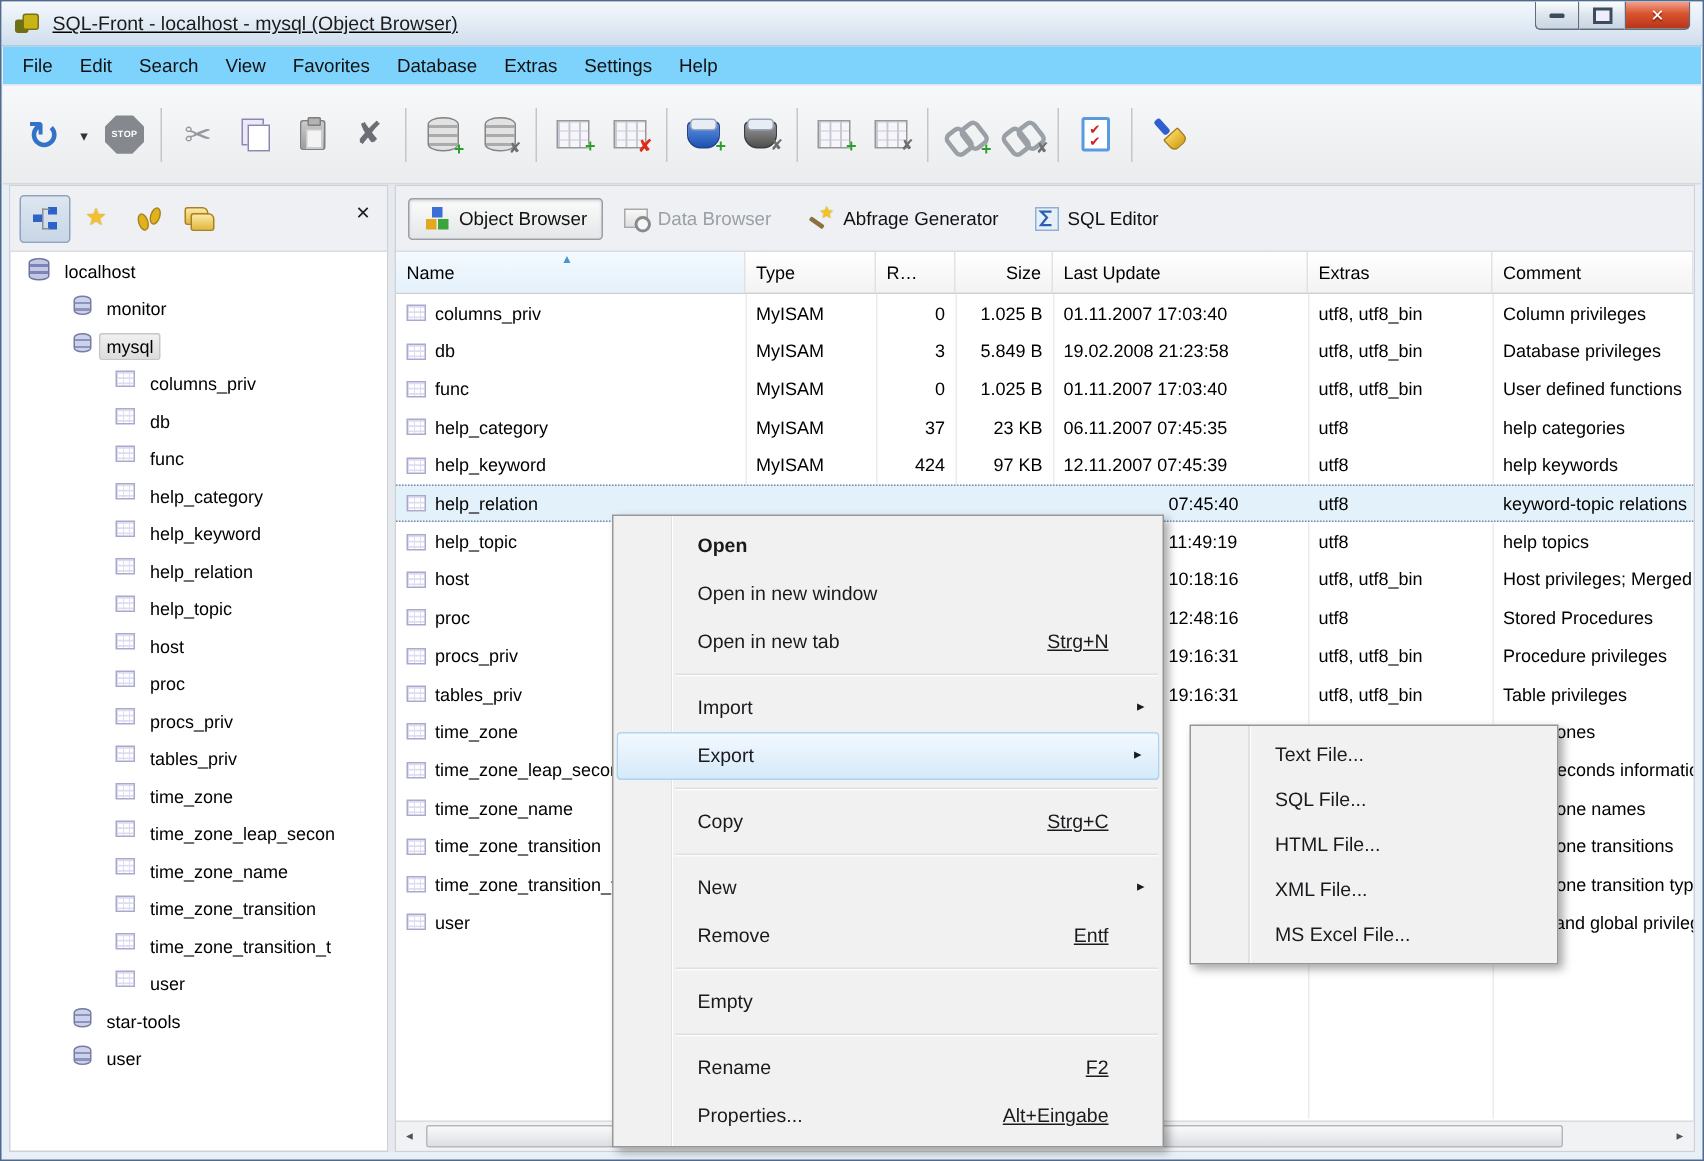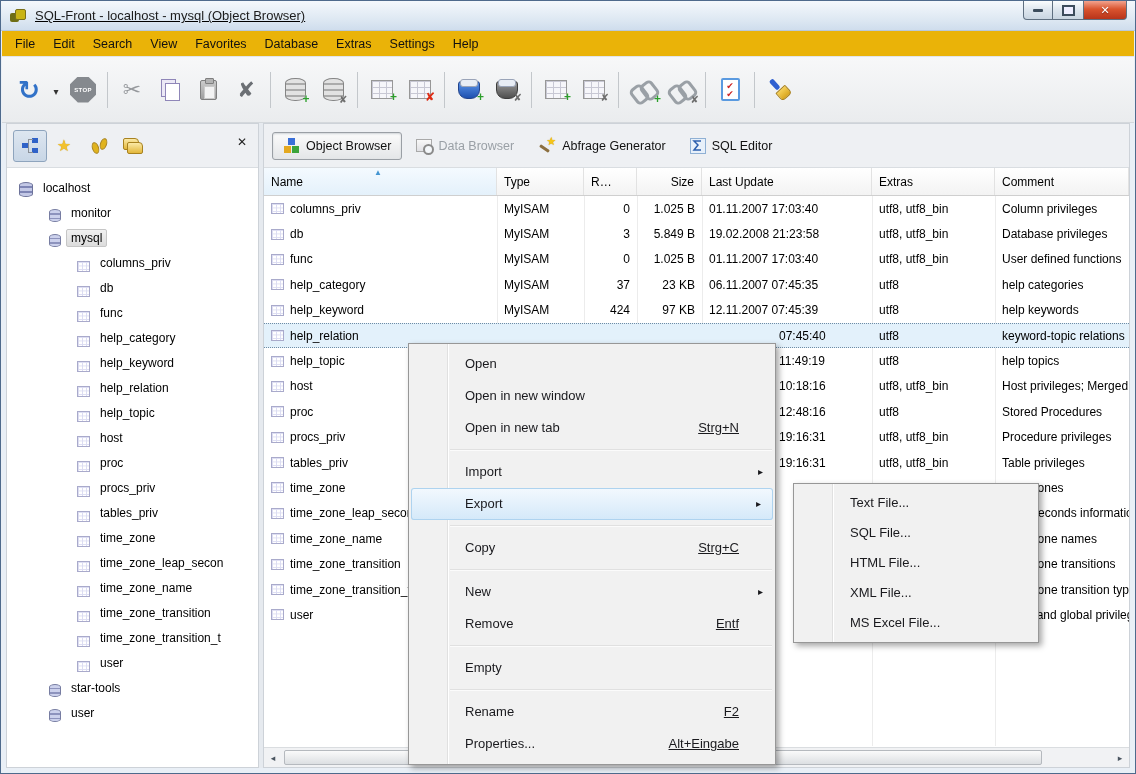--- a/index.html
+++ b/index.html
@@ -21,21 +21,21 @@
   .wc { height:19px; border:1px solid #5f6f80; border-top:none; background:linear-gradient(#fbfdfe,#dfe7ef 45%,#c9d5e1);
         display:flex; align-items:center; justify-content:center; }
   .wc-min { width:30px; border-bottom-left-radius:4px; }
   .wc-max { width:30px; border-left:none; border-right:none; }
   .wc-close { width:44px; background:linear-gradient(#f2a38e,#d9542f 45%,#b8341a); border-bottom-right-radius:4px; }
   .wc-min::before { content:""; width:10px; height:3px; background:#3c4c5c; border-radius:1px; }
   .wc-max::before { content:""; width:9px; height:7px; border:2px solid #3c4c5c; background:#eef; }
   .wc-close::before { content:"\2715"; color:#fff; font-size:11px; font-weight:bold; text-shadow:0 1px 1px #802010; }
 
   
-  .menubar { position:absolute; left:1px; right:1px; top:30px; height:26px; background:#eab308;
+  .menubar { position:absolute; left:1px; right:1px; top:30px; height:26px; background:#7dd3fc;
     border-bottom:1px solid #e2e5e9; display:flex; align-items:center; padding-left:4px; }
   .menu-item { font-size:12.5px; color:#111; padding:3px 9px; border-radius:2px; }
 
   
   .toolbar { position:absolute; left:1px; right:1px; top:56px; height:66px;
     background:linear-gradient(#f7f8f9,#eaecee); border-bottom:1px solid #d4d8dc;
     display:flex; align-items:center; padding-left:8px; }
   .tbtn { width:38px; height:44px; display:flex; align-items:center; justify-content:center; position:relative; }
   .tbtn.narrow { width:16px; }
   .tsep { width:1px; height:36px; background:#c3c7cb; margin:0 5px; }
@@ -104,21 +104,21 @@
   .ic-feet::after { left:10px; top:0; transform:rotate(18deg); }
   .ic-folders { position:relative; width:19px; height:15px; }
   .ic-folders::before, .ic-folders::after { content:""; position:absolute; width:14px; height:10px;
     border:1px solid #a8821f; background:linear-gradient(#fbe9a6,#e3b73a); border-radius:2px 4px 2px 2px; }
   .ic-folders::before { left:0; top:0; }
   .ic-folders::after { left:4px; top:4px; }
   .sb-close { position:absolute; right:6px; top:8px; width:20px; height:20px; display:flex; align-items:center; justify-content:center; }
   .sb-close::before { content:"\2715"; font-size:12px; color:#222; font-weight:bold; }
 
   .tree { position:absolute; left:0; right:0; top:44px; bottom:0; overflow:hidden; padding-top:4px; }
-  .titem { height:25px; display:flex; align-items:flex-end; font-size:12px; color:#000; white-space:nowrap; }
+  .titem { height:25px; display:flex; align-items:flex-start; font-size:12px; color:#000; white-space:nowrap; }
   .titem .tlabel { padding:1px 4px; border:1px solid transparent; border-radius:2px; }
   .titem.sel .tlabel { background:linear-gradient(#f0f0f0,#dcdcdc); border-color:#c6c6c6; }
   .lvl0 { padding-left:12px; } .lvl1 { padding-left:42px; } .lvl2 { padding-left:70px; }
   .ticn { display:inline-block; margin-right:5px; flex:none; }
   .ic-server .ticn { width:14px; height:15px; border:1px solid #6d739a; border-radius:7px/3px;
     background:repeating-linear-gradient(180deg,#c3c8e6 0 3px,#7e85b5 3px 5px); }
   .ic-db .ticn { width:12px; height:13px; border:1px solid #777da2; border-radius:6px/3px;
     background:repeating-linear-gradient(180deg,#ccd1ec 0 3px,#8d93bd 3px 4.5px); }
   .ic-table .ticn { width:13px; height:11px; border:1px solid #a9aacb; background-color:#fff;
     background-image:linear-gradient(#dcddf2 1px,transparent 1px),linear-gradient(90deg,#dcddf2 1px,transparent 1px);
@@ -182,21 +182,21 @@
   .cmenu { position:absolute; z-index:50; background:#f1f1f1;
     background-image:linear-gradient(90deg, transparent 0 38px, #e0e0e0 38px 39px, #ffffff 39px 40px, transparent 40px);
     border:1px solid #979797; box-shadow:3px 3px 6px rgba(0,0,0,.35); padding:4px 0; }
   .ctx { left:407px; top:342px; width:368px; }
   .sub { left:792px; top:482px; width:246px; }
   .cm-item { position:relative; height:32px; line-height:32px; padding-left:56px; font-size:13px; color:#1a1a1e; }
   .sub .cm-item { height:30px; line-height:30px; padding-left:56px; }
   .cm-item.group { margin-top:12px; }
   .cm-item.group::before { content:""; position:absolute; left:41px; right:3px; top:-7px; height:2px;
     background:linear-gradient(#e0e0e0 50%, #fbfbfb 50%); }
-  .cm-item.bold { font-weight:normal; }
+  .cm-item.bold { font-weight:bold; }
   .cm-item.hl { background:linear-gradient(#f3f9fe,#d4e9f9); box-shadow:inset 0 0 0 1px #aed3ef; border-radius:3px; margin-left:2px; margin-right:2px; padding-left:54px; }
   .cm-short { position:absolute; right:36px; top:0;text-decoration:underline; }
   .cm-arrow { position:absolute; right:12px; top:0; font-size:10px; }
   .cm-arrow::before { content:"\25B8"; }
 </style>
 </head>
 <body>
 
 <div class="window">
 

